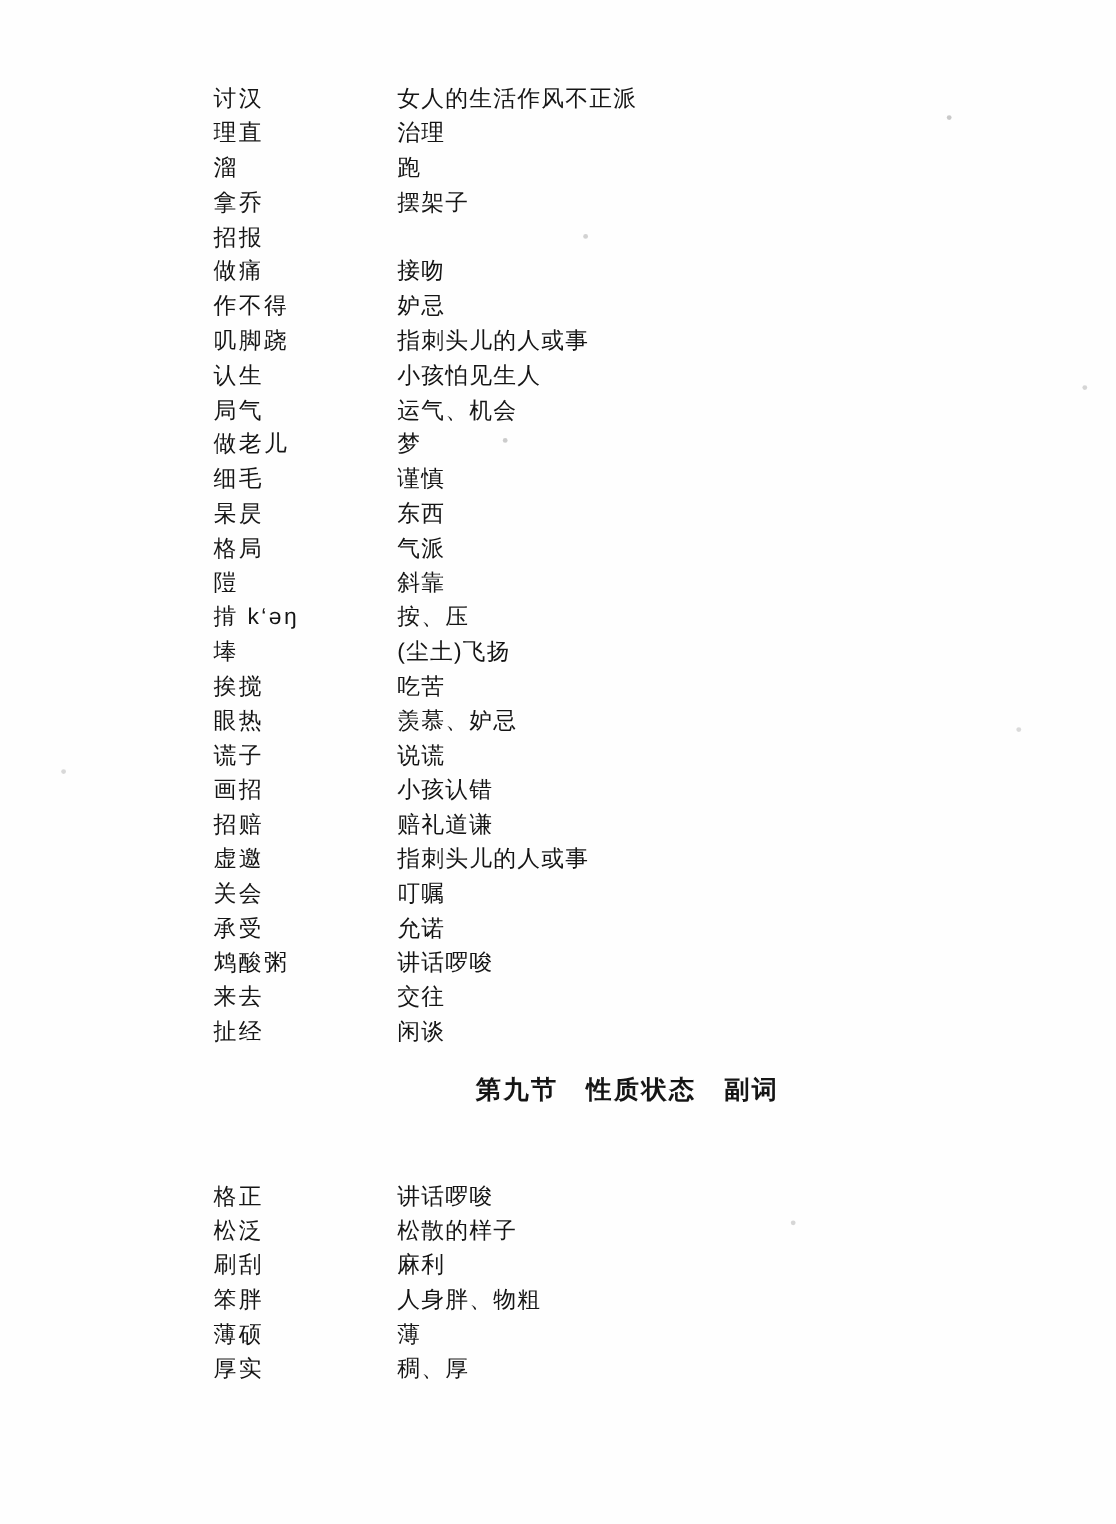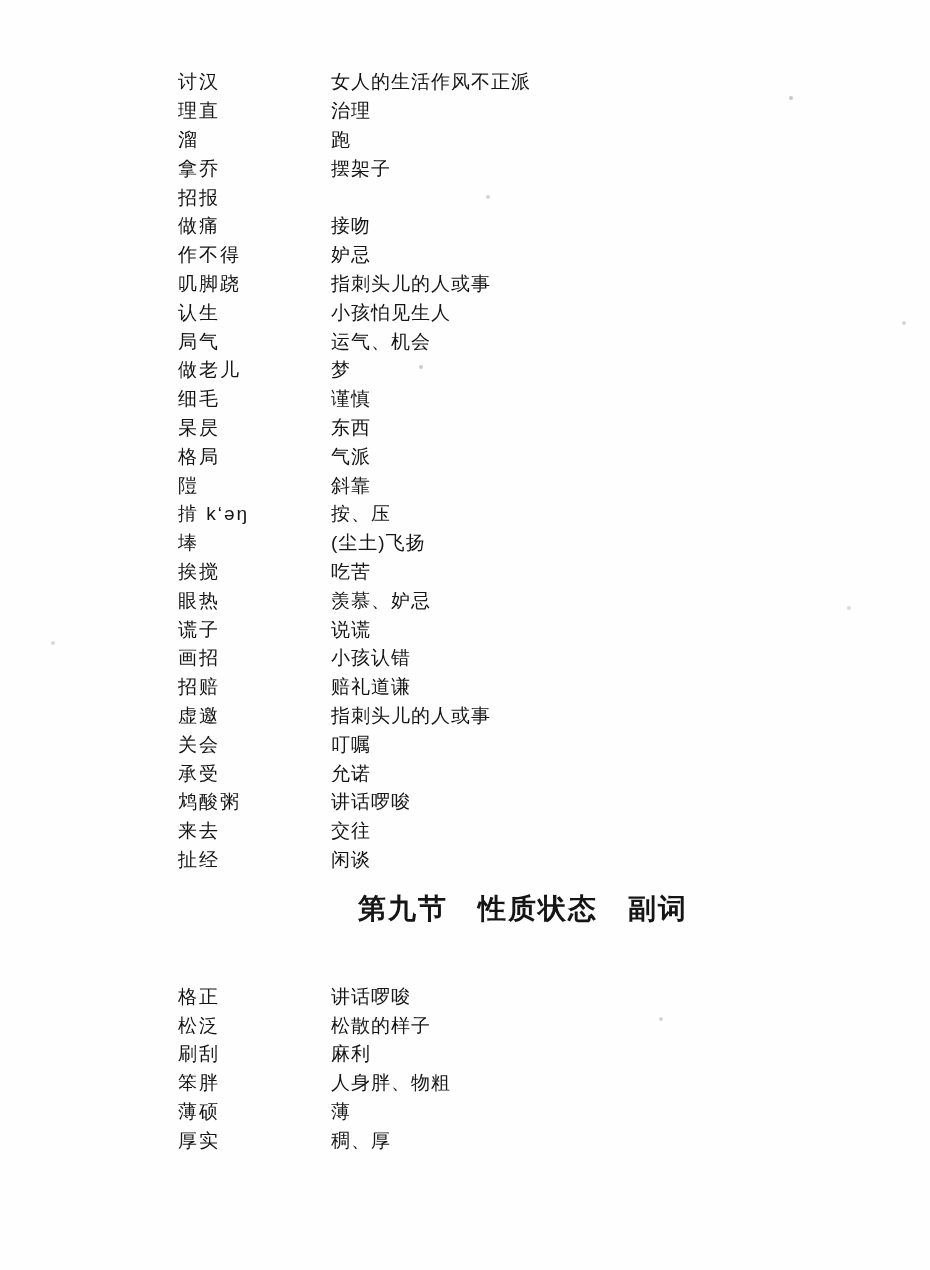--- a/index.html
+++ b/index.html
@@ -40,21 +40,21 @@
     white-space: nowrap;
   }
   .def {
     letter-spacing: 1px;
     white-space: nowrap;
   }
   .heading {
     width: 690px;
     margin: 18px 0 0 130px;
     text-align: center;
-    font-size: 28px;
+    font-size: 21px;
     font-weight: bold;
     letter-spacing: 2px;
     line-height: 34px;
   }
   .speckles {
     position: absolute;
     top: 0; left: 0;
     width: 2px; height: 2px;
     border-radius: 50%;
     pointer-events: none;

